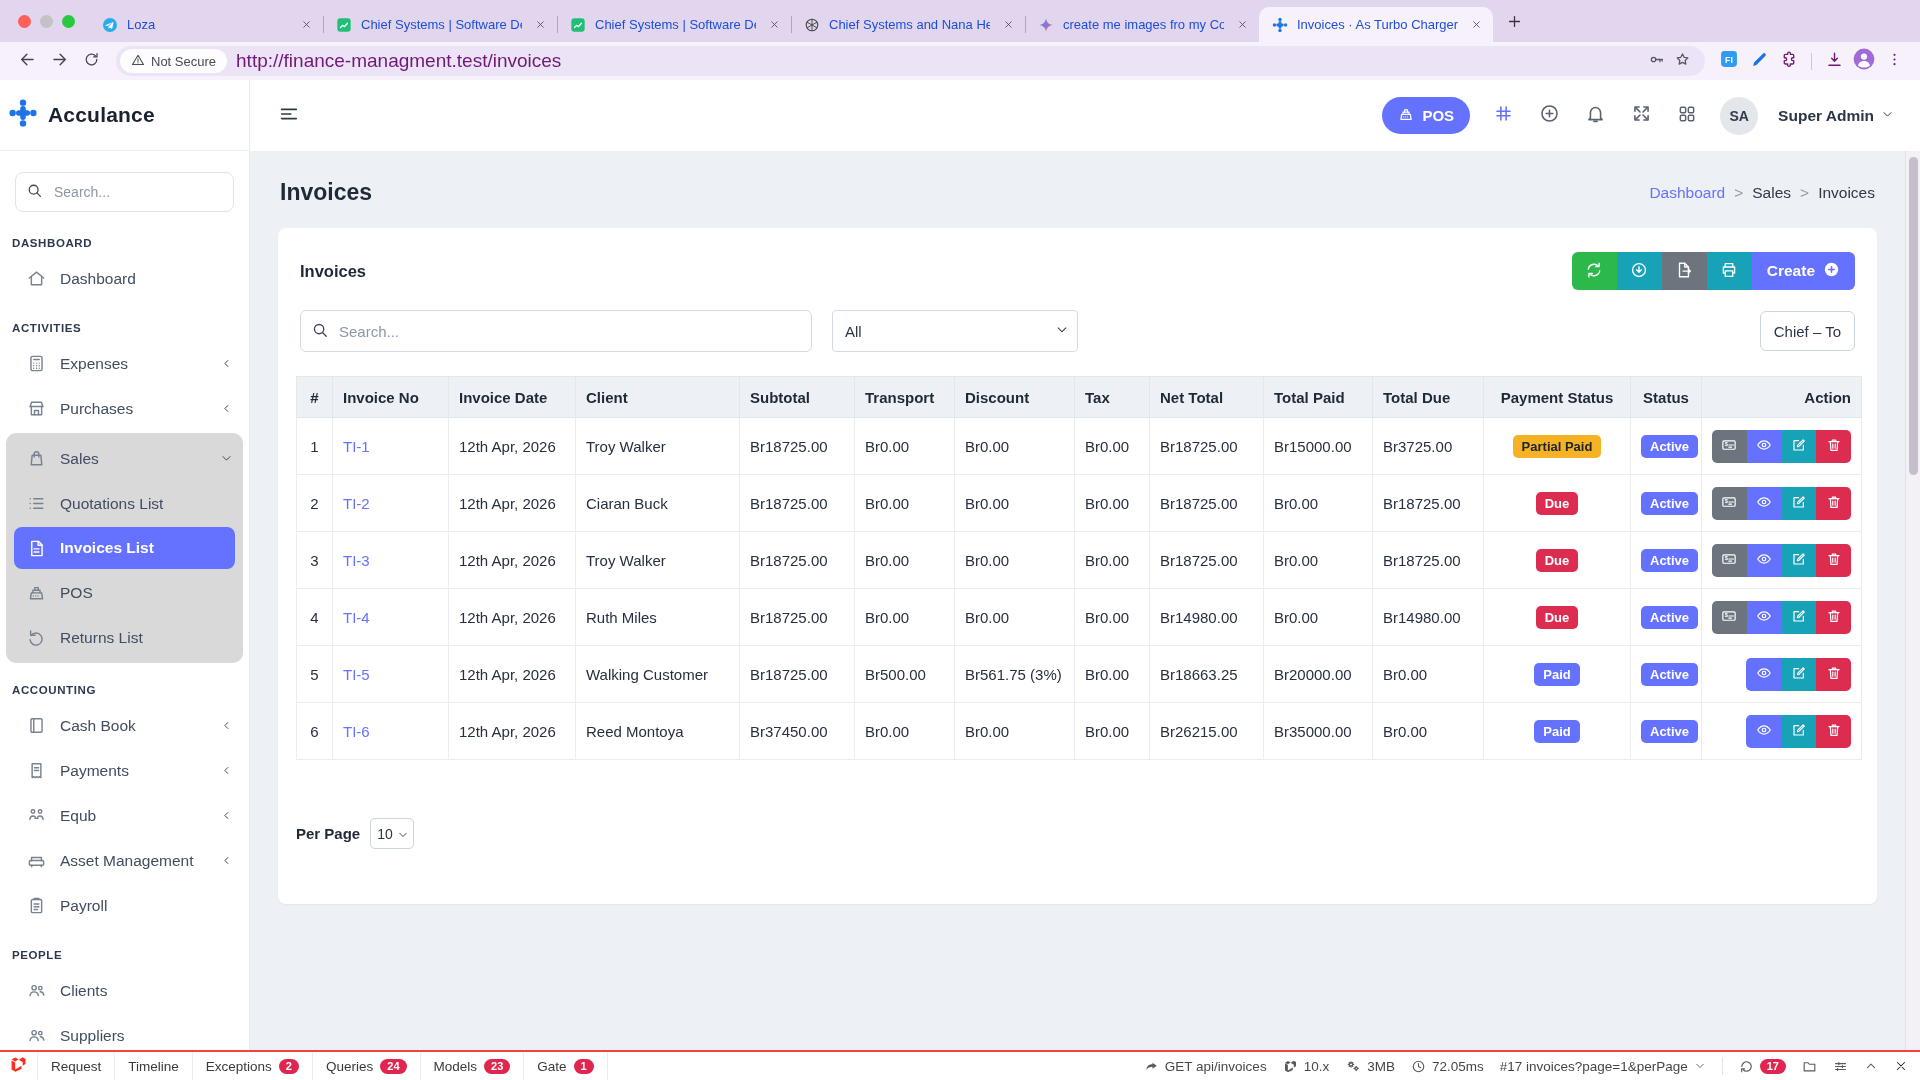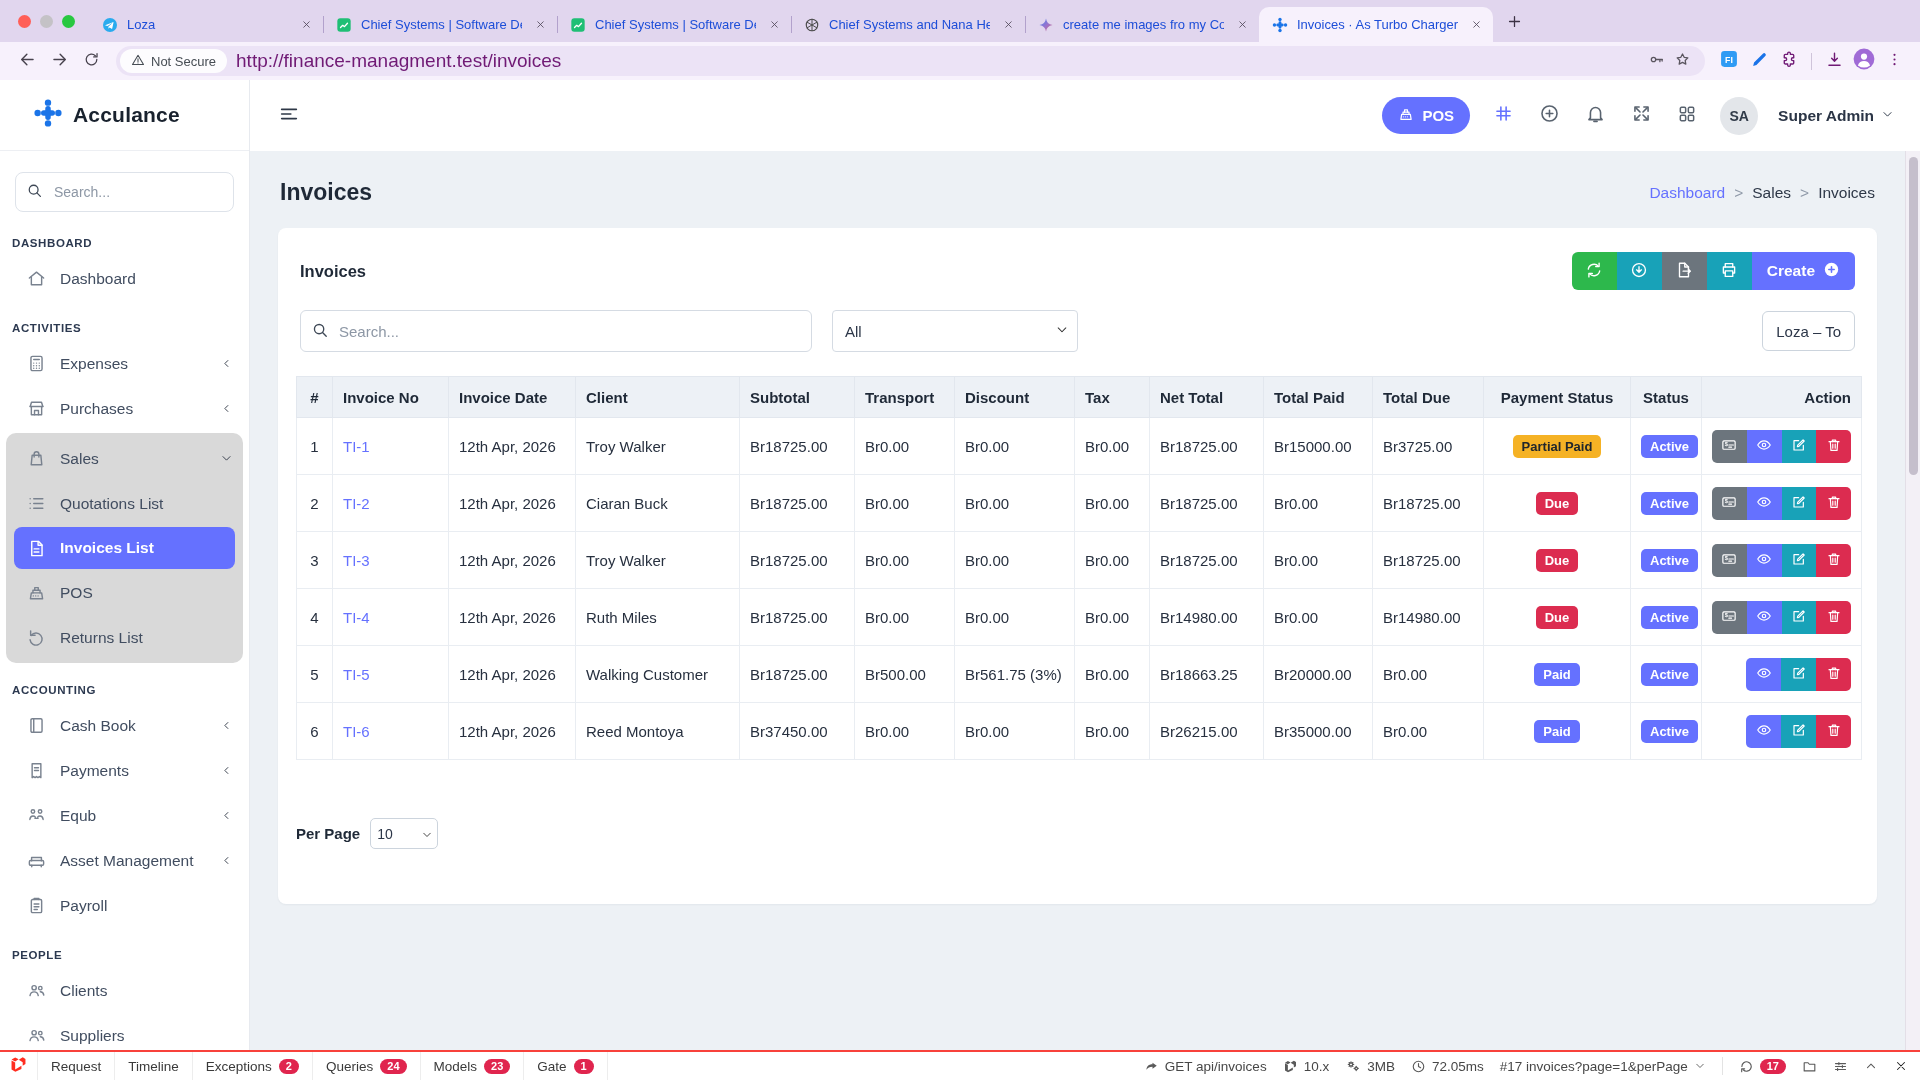--- a/index.html
+++ b/index.html
@@ -33,21 +33,21 @@
   .sec-chip { background:#fdfcfe; border-radius:12px; height:24px; display:flex; align-items:center; gap:6px; padding:0 11px; color:#474d54; font-size:13px; }
   .url { color:#701a75; font-size:19px; margin-left:9px; flex:1; }
   .omni-ic { color:#5a555f; display:grid; place-items:center; width:26px; height:26px; }
   .ext-ic { width:28px; height:28px; display:grid; place-items:center; color:#701a75; flex:none; }
   .tb-div { width:1px; height:17px; background:#cfc4da; margin:0 6px; }
 
   
   .app { display:flex; height:1000px; position:relative; background:#edf1f5; }
 
   .sidebar { width:250px; background:#fff; border-right:1px solid #e7eaef; display:flex; flex-direction:column; overflow:hidden; flex:none; }
-  .side-logo { height:71px; display:flex; align-items:center; gap:10px; padding-left:33px; border-bottom:1px solid #edeff3; flex:none; }
+  .side-logo { height:71px; display:flex; align-items:center; gap:10px; padding-left:8px; border-bottom:1px solid #edeff3; flex:none; }
   .brand { font-size:21px; font-weight:700; color:#19222e; letter-spacing:.2px; }
   .side-search { margin:21px 15px 4px; position:relative; flex:none; }
   .side-search input { width:100%; height:40px; border:1px solid #dee3ea; border-radius:8px; padding:0 10px 0 38px; font-size:14px; color:#49535f; outline:none; background:#fff; font-family:inherit; }
   .side-search input::placeholder { color:#8d97a5; }
   .side-search .s-ic { position:absolute; left:11px; top:10px; color:#3e4856; }
   .side-nav { flex:1; overflow:hidden; padding-bottom:6px; }
   .side-label { margin:21px 0 7px 12px; font-size:11.5px; font-weight:700; color:#2c3950; letter-spacing:.6px; }
   .side-item { height:45px; display:flex; align-items:center; gap:14px; padding:0 16px 0 26px; color:#414d60; font-size:15.5px; cursor:default; }
   .si-icon { color:#79828f; display:grid; place-items:center; width:20px; flex:none; }
   .si-chev { margin-left:auto; color:#39404d; display:grid; place-items:center; }
@@ -106,21 +106,21 @@
   .actions { display:flex; justify-content:flex-end; }
   .abtn { width:35px; height:33px; display:grid; place-items:center; color:#fff; border:none; }
   .abtn.pay { background:var(--secondary); }
   .abtn.view { background:var(--accent); }
   .abtn.edit { background:var(--teal); }
   .abtn.del { background:var(--danger); }
   .actions .abtn:first-child { border-radius:5px 0 0 5px; }
   .actions .abtn:last-child { border-radius:0 5px 5px 0; }
 
   .perpage { display:flex; align-items:center; gap:10px; margin-top:58px; font-size:15px; font-weight:700; color:#1f2937; }
-  .pp-select { position:relative; width:68px; }
+  .pp-select { position:relative; width:44px; }
   .pp-select select { width:100%; height:31px; border:1px solid #ccd4dd; border-radius:5px; padding:0 6px; font-size:14px; color:#2c3648; appearance:none; background:#fff; outline:none; font-family:inherit; }
   .pp-select .chev { position:absolute; right:5px; top:9px; color:#333; pointer-events:none; }
 
   .pg-scrollbar { position:absolute; top:71px; right:0; bottom:0; width:15px; background:#f3f0f6; border-left:1px solid #e3dfe7; }
   .pg-thumb { position:absolute; top:6px; left:3px; width:9px; height:318px; border-radius:5px; background:#c5bfcc; }
 
   
   .debugbar { position:fixed; bottom:0; left:0; width:1920px; height:30px; background:#fff; border-top:2px solid #f8413b; display:flex; align-items:stretch; font-size:13.5px; color:#3a3a3a; z-index:10; }
   .db-logo { display:grid; place-items:center; width:38px; color:#ff2d20; border-right:1px solid #ededed; }
   .db-item { display:flex; align-items:center; gap:7px; padding:0 13px; border-right:1px solid #ededed; }
@@ -656,21 +656,21 @@
                   <path d="M15.4 15.4 20.3 20.3"></path>
                 </svg></span>
             <input type="text" placeholder="Search..." style="">
           </div>
           <div class="f-select">
             <select><option>All</option></select>
             <span class="chev"><svg width="14" height="14" viewBox="0 0 24 24" fill="none" stroke="currentColor" stroke-width="1.8" stroke-linecap="round" stroke-linejoin="round">
                   <path d="M5.5 8.5 12 15l6.5-6.5"></path>
                 </svg></span>
           </div>
-          <button class="range-btn">Loza – To</button>
+          <button class="range-btn">Chief – To</button>
         </div>
 
         <table>
           <colgroup id="cols">
               <col style="width:36px">
               <col style="width:116px">
               <col style="width:127px">
               <col style="width:164px">
               <col style="width:115px">
               <col style="width:100px">

